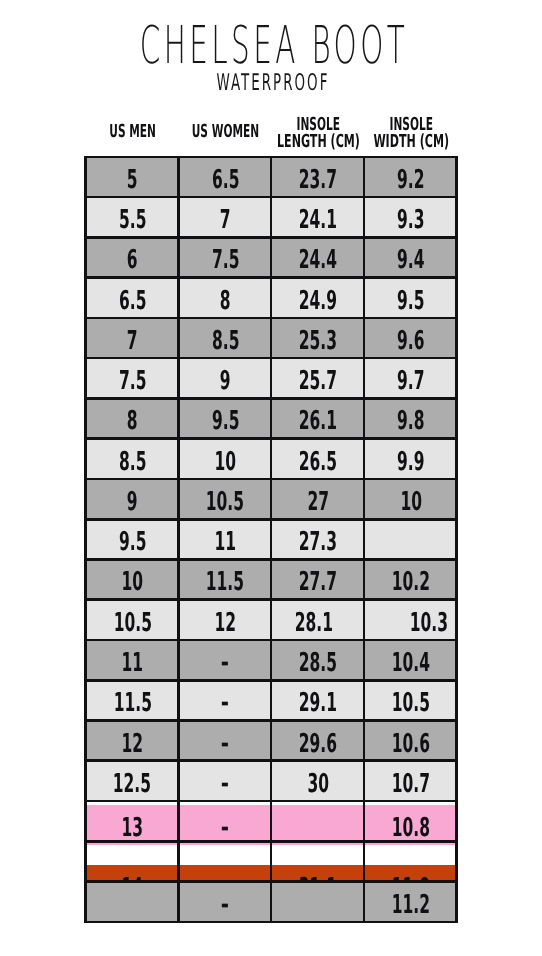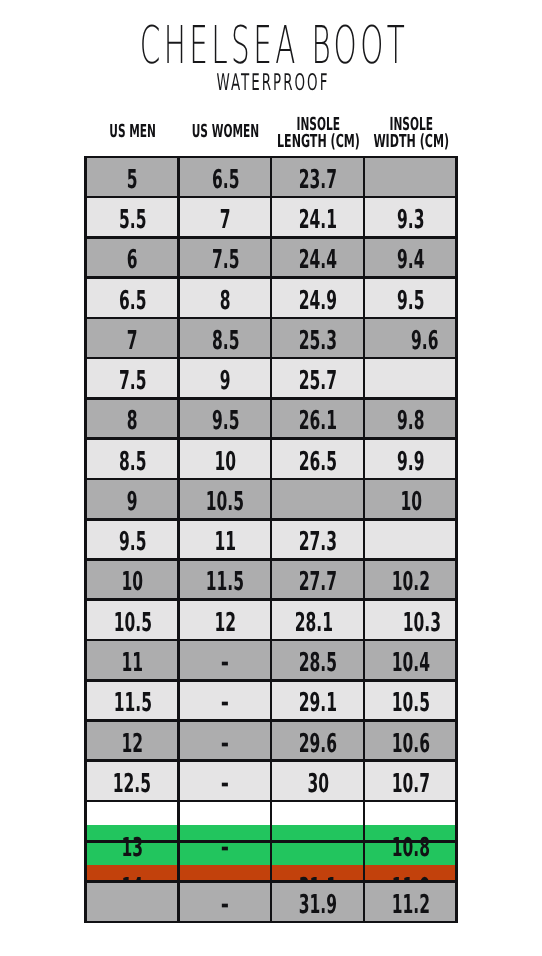--- a/index.html
+++ b/index.html
@@ -82,20 +82,23 @@
       <div class="rw" style="top:1.3px;height:40.26px;background:#ADADAE">
         <div class="cl" style="left:1.3px;width:92.75px;height:40.26px">
           <span><i>5</i></span>
         </div>
         <div class="cl" style="left:94.05px;width:92.75px;height:40.26px">
           <span><i>6.5</i></span>
         </div>
         <div class="cl" style="left:186.8px;width:92.75px;height:40.26px">
           <span><i>23.7</i></span>
         </div>
+        <div class="cl" style="left:279.55px;width:92.75px;height:40.26px">
+          <span><i>9.2</i></span>
+        </div>
       </div>
       <div class="rw" style="top:41.559999999999995px;height:40.26px;background:#E5E4E5">
         <div class="cl" style="left:1.3px;width:92.75px;height:40.26px">
           <span><i>5.5</i></span>
         </div>
         <div class="cl" style="left:94.05px;width:92.75px;height:40.26px">
           <span><i>7</i></span>
         </div>
         <div class="cl" style="left:186.8px;width:92.75px;height:40.26px">
           <span><i>24.1</i></span>
@@ -135,34 +138,37 @@
       <div class="rw" style="top:162.34px;height:40.26px;background:#ADADAE">
         <div class="cl" style="left:1.3px;width:92.75px;height:40.26px">
           <span><i>7</i></span>
         </div>
         <div class="cl" style="left:94.05px;width:92.75px;height:40.26px">
           <span><i>8.5</i></span>
         </div>
         <div class="cl" style="left:186.8px;width:92.75px;height:40.26px">
           <span><i>25.3</i></span>
         </div>
-        <div class="cl" style="left:293px;width:92.75px;height:29px">
+        <div class="cl" style="left:279px;width:92.75px;height:29px">
           <span><i>9.6</i></span>
         </div>
       </div>
       <div class="rw" style="top:202.6px;height:40.26px;background:#E5E4E5">
         <div class="cl" style="left:1.3px;width:92.75px;height:40.26px">
           <span><i>7.5</i></span>
         </div>
         <div class="cl" style="left:94.05px;width:92.75px;height:40.26px">
           <span><i>9</i></span>
         </div>
         <div class="cl" style="left:186.8px;width:92.75px;height:40.26px">
           <span><i>25.7</i></span>
         </div>
+        <div class="cl" style="left:279.55px;width:92.75px;height:40.26px">
+          <span><i>9.7</i></span>
+        </div>
       </div>
       <div class="rw" style="top:242.86px;height:40.26px;background:#ADADAE">
         <div class="cl" style="left:1.3px;width:92.75px;height:40.26px">
           <span><i>8</i></span>
         </div>
         <div class="cl" style="left:94.05px;width:92.75px;height:40.26px">
           <span><i>9.5</i></span>
         </div>
         <div class="cl" style="left:186.8px;width:92.75px;height:40.26px">
           <span><i>26.1</i></span>
@@ -184,20 +190,23 @@
         <div class="cl" style="left:279.55px;width:92.75px;height:40.26px">
           <span><i>9.9</i></span>
         </div>
       </div>
       <div class="rw" style="top:323.38px;height:40.26px;background:#ADADAE">
         <div class="cl" style="left:1.3px;width:92.75px;height:40.26px">
           <span><i>9</i></span>
         </div>
         <div class="cl" style="left:94.05px;width:92.75px;height:40.26px">
           <span><i>10.5</i></span>
+        </div>
+        <div class="cl" style="left:186.8px;width:92.75px;height:40.26px">
+          <span><i>27</i></span>
         </div>
         <div class="cl" style="left:279.55px;width:92.75px;height:40.26px">
           <span><i>10</i></span>
         </div>
       </div>
       <div class="rw" style="top:363.64px;height:40.26px;background:#E5E4E5">
         <div class="cl" style="left:1.3px;width:92.75px;height:40.26px">
           <span><i>9.5</i></span>
         </div>
         <div class="cl" style="left:94.05px;width:92.75px;height:40.26px">
@@ -224,21 +233,21 @@
       <div class="rw" style="top:444.15999999999997px;height:40.26px;background:#E5E4E5">
         <div class="cl" style="left:1.3px;width:92.75px;height:40.26px">
           <span><i>10.5</i></span>
         </div>
         <div class="cl" style="left:94.05px;width:92.75px;height:40.26px">
           <span><i>12</i></span>
         </div>
         <div class="cl" style="left:192px;width:74px;height:40.26px">
           <span><i>28.1</i></span>
         </div>
-        <div class="cl" style="left:286px;width:101px;height:40.26px">
+        <div class="cl" style="left:293px;width:101px;height:40.26px">
           <span><i>10.3</i></span>
         </div>
       </div>
       <div class="rw" style="top:484.42px;height:40.26px;background:#ADADAE">
         <div class="cl" style="left:1.3px;width:92.75px;height:40.26px">
           <span><i>11</i></span>
         </div>
         <div class="cl na" style="left:94.05px;width:92.75px;height:40.26px">
           <span><i>-</i></span>
         </div>
@@ -284,21 +293,21 @@
         <div class="cl na" style="left:94.05px;width:92.75px;height:40.26px">
           <span><i>-</i></span>
         </div>
         <div class="cl" style="left:186.8px;width:92.75px;height:40.26px">
           <span><i>30</i></span>
         </div>
         <div class="cl" style="left:279.55px;width:92.75px;height:40.26px">
           <span><i>10.7</i></span>
         </div>
       </div>
-      <div class="rw" style="top:669px;height:40.26px;background:#22c55e">
+      <div class="rw" style="top:649px;height:40.26px;background:#f9a8d4">
         <div class="cl" style="left:1.3px;width:92.75px;height:40.26px">
           <span><i>13</i></span>
         </div>
         <div class="cl na" style="left:94.05px;width:92.75px;height:40.26px">
           <span><i>-</i></span>
         </div>
         <div class="cl" style="left:279.55px;width:92.75px;height:40.26px">
           <span><i>10.8</i></span>
         </div>
       </div>
@@ -312,23 +321,20 @@
         <div class="cl" style="left:186.8px;width:92.75px;height:40.26px">
           <span><i>31.1</i></span>
         </div>
         <div class="cl" style="left:279.55px;width:92.75px;height:40.26px">
           <span><i>11.0</i></span>
         </div>
       </div>
       <div class="rw" style="top:725.9799999999999px;height:40.26px;background:#ADADAE">
         <div class="cl na" style="left:94.05px;width:92.75px;height:40.26px">
           <span><i>-</i></span>
-        </div>
-        <div class="cl" style="left:186.8px;width:92.75px;height:40.26px">
-          <span><i>31.9</i></span>
         </div>
         <div class="cl" style="left:279.55px;width:92.75px;height:40.26px">
           <span><i>11.2</i></span>
         </div>
       </div>
       <div class="vr" style="left:0px;width:2.6px;top:0;height:767.54px;background:#111114"></div>
       <div class="vr" style="left:92.75px;width:2.6px;top:0;height:767.54px;background:#111114"></div>
       <div class="vr" style="left:185.5px;width:2.6px;top:0;height:767.54px;background:#111114"></div>
       <div class="vr" style="left:278.25px;width:2.6px;top:0;height:767.54px;background:#111114"></div>
       <div class="vr" style="left:371px;width:2.6px;top:0;height:767.54px;background:#111114"></div>

